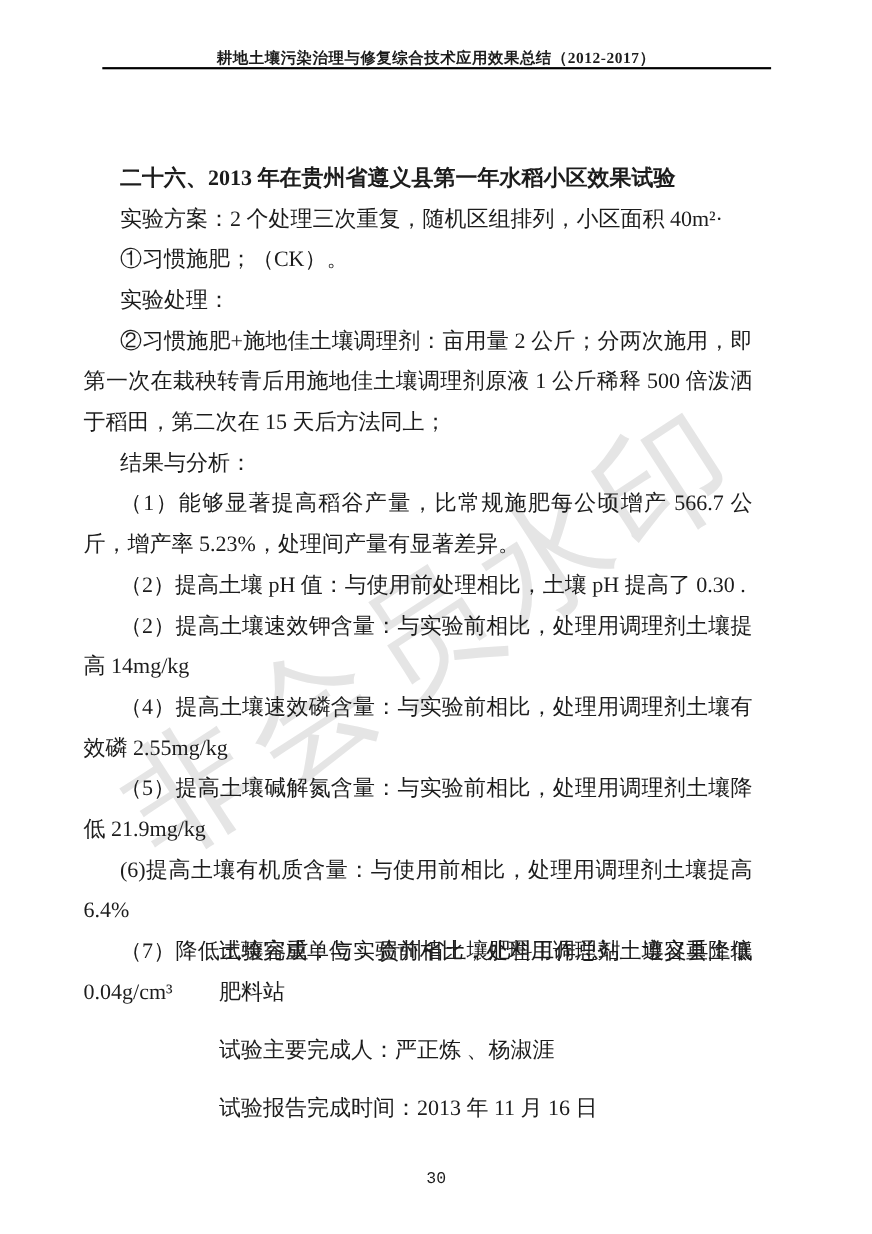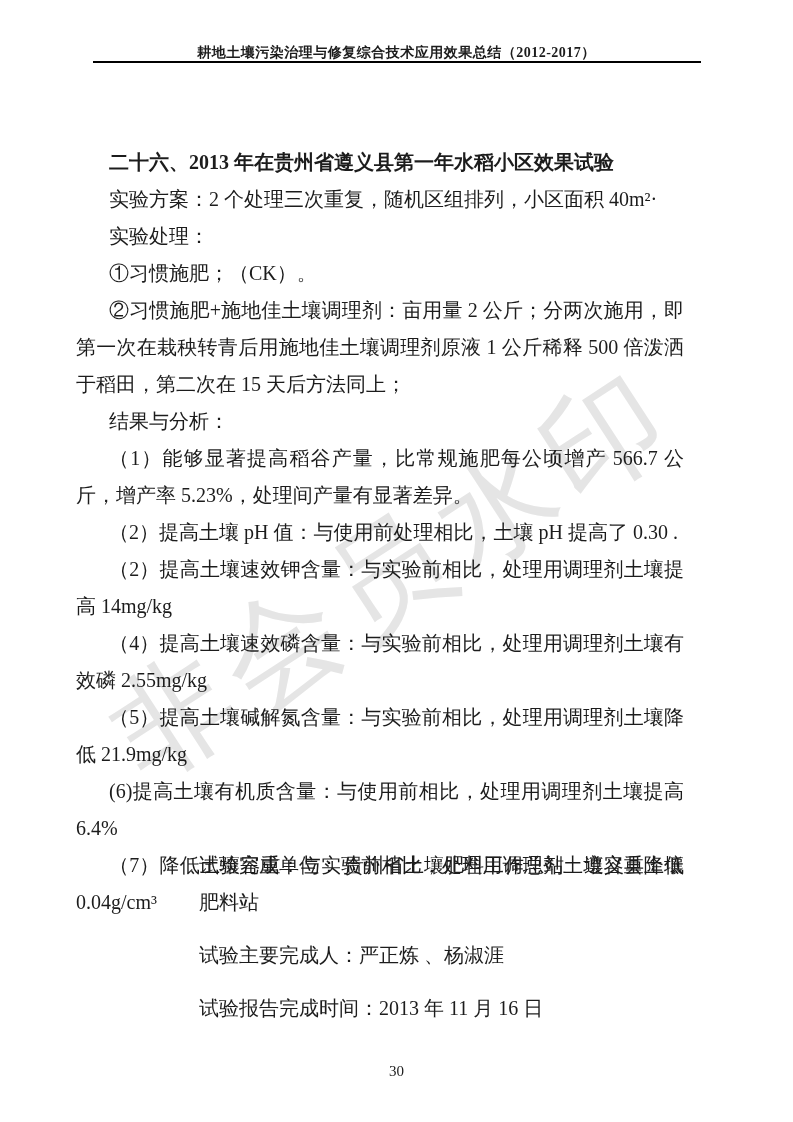--- a/index.html
+++ b/index.html
@@ -87,38 +87,39 @@
     margin: 16px;
   }
   .page-number {
     position: absolute;
     top: 1063px;
     left: 0;
     width: 100%;
     text-align: center;
     font-size: 15px;
     z-index: 1;
+    font-family: Liberation Mono, monospace;
   }
 </style>
 </head>
 <body>
 
 <div class="page">
 
   <div class="watermark" style="color: rgb(229, 229, 229);">非会员水印</div>
 
   <div class="header-title">耕地土壤污染治理与修复综合技术应用效果总结（2012-2017）</div>
 
   <div class="header-rule"></div>
 
   <div class="content">
     <p class="section-title">二十六、2013 年在贵州省遵义县第一年水稻小区效果试验</p>
     <p>实验方案：2 个处理三次重复，随机区组排列，小区面积 40m²·</p>
+    <p>①习惯施肥；（CK）。</p>
     <p>实验处理：</p>
-    <p>①习惯施肥；（CK）。</p>
     <p>②习惯施肥+施地佳土壤调理剂：亩用量 2 公斤；分两次施用，即第一次在栽秧转青后用施地佳土壤调理剂原液 1 公斤稀释 500 倍泼洒于稻田，第二次在 15 天后方法同上；</p>
     <p>结果与分析：</p>
     <p>（1）能够显著提高稻谷产量，比常规施肥每公顷增产 566.7 公斤，增产率 5.23%，处理间产量有显著差异。</p>
     <p>（2）提高土壤 pH 值：与使用前处理相比，土壤 pH 提高了 0.30 .</p>
     <p>（2）提高土壤速效钾含量：与实验前相比，处理用调理剂土壤提高 14mg/kg</p>
     <p>（4）提高土壤速效磷含量：与实验前相比，处理用调理剂土壤有效磷 2.55mg/kg</p>
     <p>（5）提高土壤碱解氮含量：与实验前相比，处理用调理剂土壤降低 21.9mg/kg</p>
     <p>(6)提高土壤有机质含量：与使用前相比，处理用调理剂土壤提高 6.4%</p>
     <p>（7）降低土壤容重：与实验前相比，处理用调理剂土壤容重降低 0.04g/cm³</p>
   </div>

